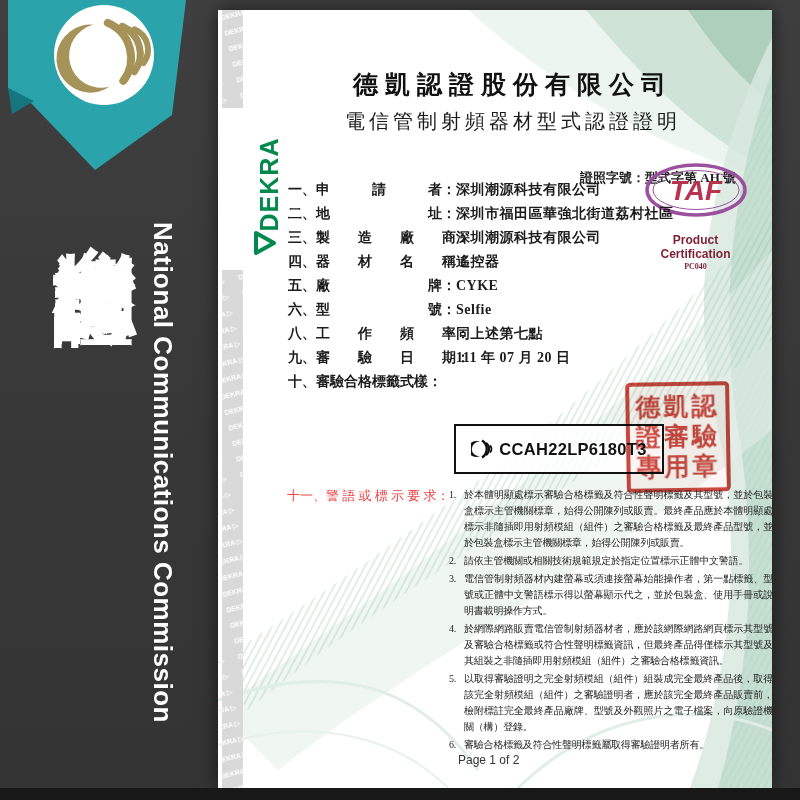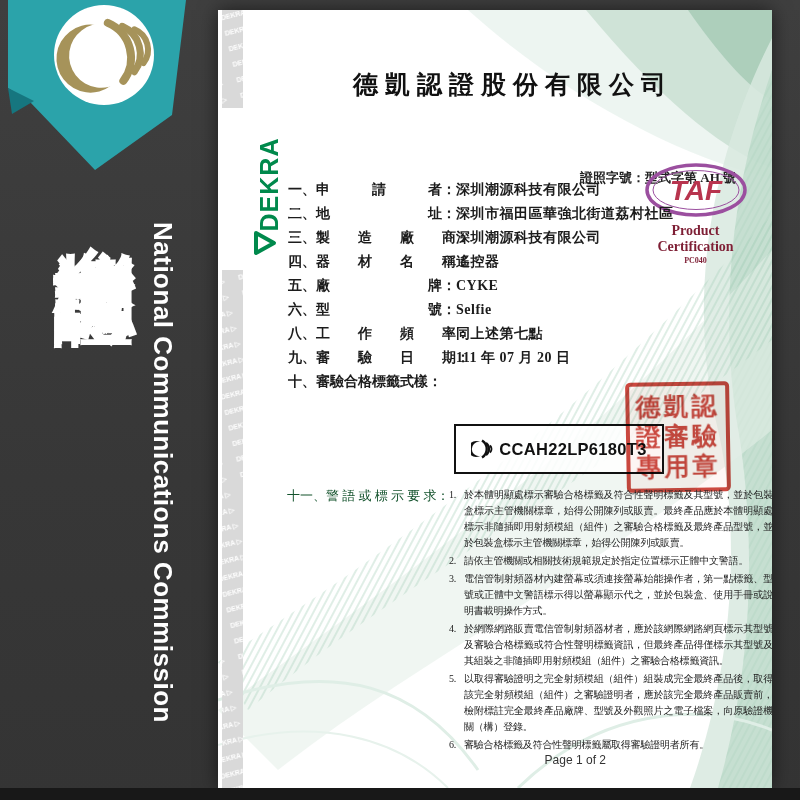--- a/index.html
+++ b/index.html
@@ -33,22 +33,22 @@
 
   
   .cert-title{position:absolute;left:60px;top:58px;width:470px;text-align:center;
               font-size:25px;font-weight:bold;letter-spacing:7px;color:#111;font-family:Liberation Serif, serif;}
   .cert-subtitle{position:absolute;left:60px;top:98px;width:470px;text-align:center;
               font-size:20px;letter-spacing:4px;color:#1a1a1a;}
   .license-no{position:absolute;right:36px;top:159px;font-size:13px;font-weight:bold;color:#222;}
 
   
   .taf{position:absolute;left:420px;top:153px;width:115px;text-align:center;}
-  .taf-sub{font-family:Liberation Serif, serif;font-weight:bold;color:#7e1f35;
-           font-size:14px;margin-top:2px;}
+  .taf-sub{font-family:Liberation Sans, sans-serif;font-weight:bold;color:#7e1f35;
+           font-size:12px;margin-top:12px;}
   .taf-sub2{font-family:"Liberation Serif",serif;font-weight:bold;color:#7e1f35;
            font-size:8px;margin-top:1px;}
 
   
   .fields{position:absolute;left:70px;top:170px;width:482px;font-size:14px;color:#1c1c1c;}
   .frow{line-height:20px;margin-bottom:4px;white-space:nowrap;font-weight:bold;}
   .flabel{display:inline-block;width:168px;white-space:pre;}
   .fvalue{letter-spacing:.5px;}
 
   
@@ -60,28 +60,28 @@
 
   
   .seal{position:absolute;left:408px;top:372px;width:96px;height:102px;
         border:4px solid #c8382e;border-radius:5px;display:flex;align-items:center;
         justify-content:center;mix-blend-mode:multiply;opacity:.92;
         background:rgba(230,60,45,.05);transform:rotate(-1deg);}
   .seal-text{width:84px;color:#c8382e;font-weight:bold;font-size:25px;
              line-height:1.2;letter-spacing:3px;text-align:center;filter:blur(.3px);}
 
   
-  .warn-label{position:absolute;left:69px;top:477px;font-size:13px;color:#14532d;white-space:pre;}
+  .warn-label{position:absolute;left:69px;top:477px;font-size:13px;color:#ef4444;white-space:pre;}
   .warnings{position:absolute;left:231px;top:477px;width:324px;
             font-size:10px;color:#222;letter-spacing:-.2px;}
   .warn-item{display:flex;line-height:16px;margin-bottom:2px;}
   .warn-num{width:15px;flex:none;}
   .warn-text{flex:1;text-align:justify;}
 
-  .page-footer{position:absolute;left:248px;top:743px;width:140px;text-align:right;
+  .page-footer{position:absolute;left:240px;top:743px;width:140px;text-align:left;
                font-family:"Liberation Sans",sans-serif;font-size:12px;color:#333;}
 </style>
 </head>
 <body>
 
 <div class="stage">
 
   <svg class="ribbon" width="220" height="190" viewBox="0 0 220 190">
     <polygon points="8,0 186,0 172,115 95,170 30,102 8,88" fill="#2ba3aa"></polygon>
     <polygon points="8,88 34,101 12,114" fill="#16767f"></polygon>
@@ -131,20 +131,21 @@
     </svg>
 
     <div class="dekra-logo">
       <span class="dekra-text">DEKRA</span>
       <svg class="dekra-tri" width="26" height="26" viewBox="0 0 26 26">
         <polygon points="4,3 22,13 4,23" fill="none" stroke="#00894c" stroke-width="4" stroke-linejoin="round"></polygon>
       </svg>
     </div>
 
     <div class="cert-title">德凱認證股份有限公司</div>
+    <div class="cert-subtitle">電信管制射頻器材型式認證證明</div>
     <div class="license-no">證照字號：型式字第 AH 號</div>
 
     <div class="taf">
       <svg width="104" height="54" viewBox="0 0 104 54">
         <ellipse cx="52" cy="27" rx="49" ry="25" fill="none" stroke="#9b4f9f" stroke-width="3.5"></ellipse>
         <ellipse cx="52" cy="27" rx="43" ry="19.5" fill="none" stroke="#9b4f9f" stroke-width="1"></ellipse>
         <text x="52" y="37" text-anchor="middle" font-family="Liberation Sans, sans-serif" font-weight="bold" font-style="italic" font-size="28" fill="#b8344e">TAF</text>
       </svg>
       <div class="taf-sub">Product Certification</div>
       <div class="taf-sub2">PC040</div>

